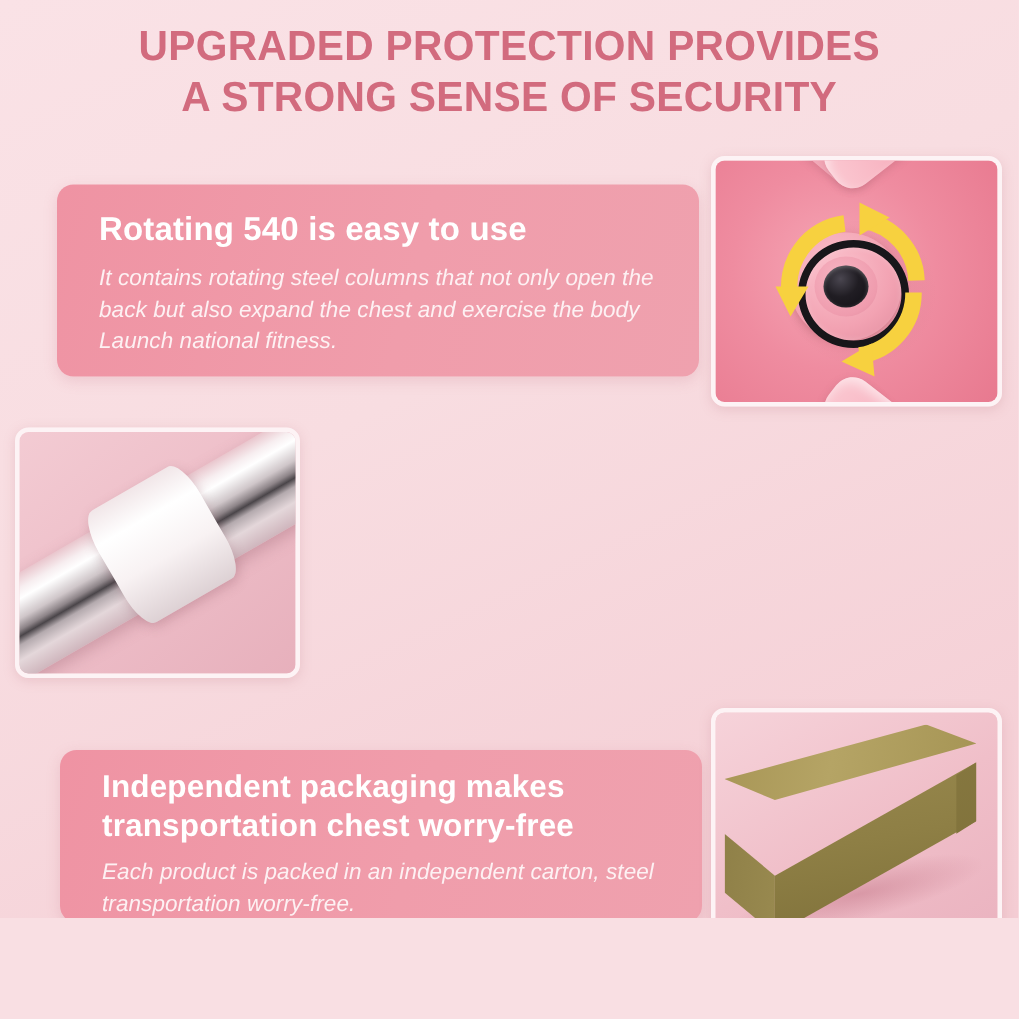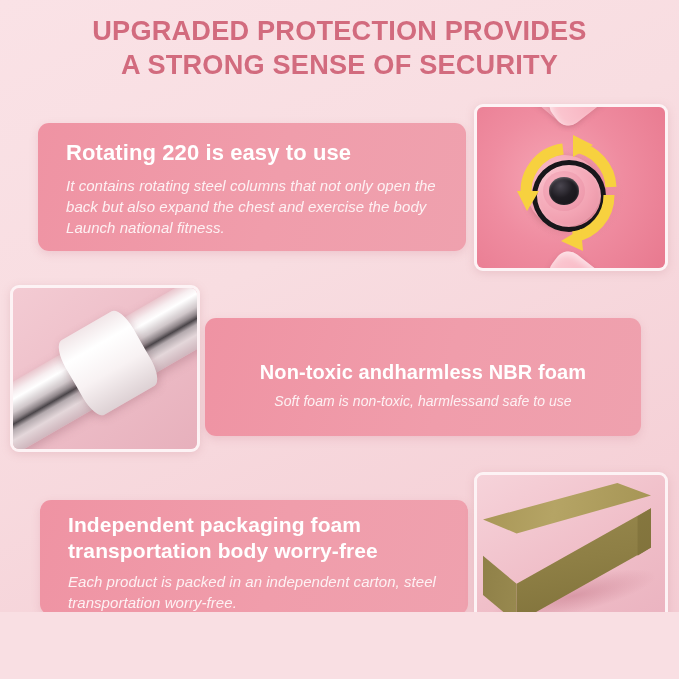--- a/index.html
+++ b/index.html
@@ -194,21 +194,21 @@
 <body>
 
 <div id="page">
 
   <div class="headline">
     <span class="l1">UPGRADED PROTECTION PROVIDES</span>
     <span class="l2">A STRONG SENSE OF SECURITY</span>
   </div>
 
   <div class="card" id="card1">
-    <div class="c-title">Rotating 220 is easy to use</div>
+    <div class="c-title">Rotating 540 is easy to use</div>
     <div class="c-body">It contains rotating steel columns that not only open the back but also expand the chest and exercise the body Launch national fitness.</div>
   </div>
 
   <div class="photo" id="photo1">
     <div class="scene">
       <div class="bar" id="bar-ul"></div>
       <div class="bar" id="bar-ur"></div>
       <div class="bar" id="bar-ll"></div>
       <div class="bar" id="bar-lr"></div>
       <div class="hubshadow"></div>
@@ -227,31 +227,25 @@
     </div>
   </div>
 
   <div class="photo" id="photo2">
     <div class="scene">
       <div class="tube"></div>
       <div class="foam"></div>
     </div>
   </div>
 
-  <div class="card" id="card2">
-    <div class="c-inner">
-      <div class="c-title">Non-toxic andharmless NBR foam</div>
-      <div class="c-body">Soft foam is non-toxic, harmlessand safe to use</div>
-    </div>
-  </div>
 
   <div class="card" id="card3">
     <div class="c-title">
-      <span>Independent packaging foam</span><br>
-      <span>transportation body worry-free</span>
+      <span>Independent packaging makes</span><br>
+      <span>transportation chest worry-free</span>
     </div>
     <div class="c-body">Each product is packed in an independent carton, steel transportation worry-free.</div>
   </div>
 
   <div class="photo" id="photo3">
     <div class="scene">
       <div class="boxshadow"></div>
       <div class="box-top"></div>
       <div class="box-front"></div>
       <div class="box-side"></div>

